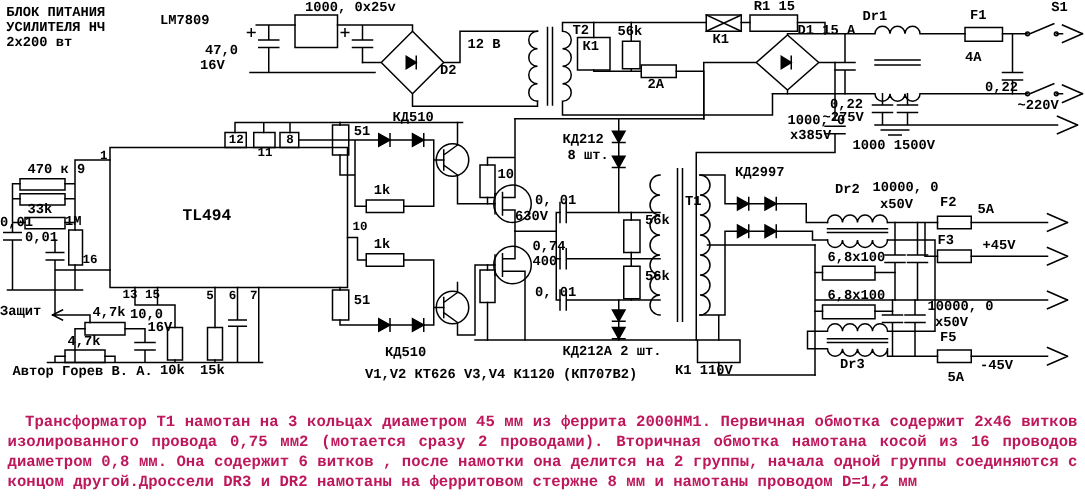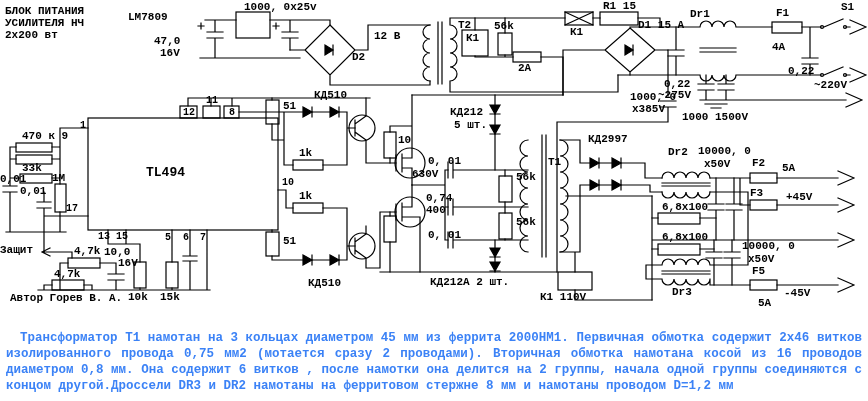--- a/index.html
+++ b/index.html
@@ -4,21 +4,21 @@
 <style>
   html,body{margin:0;padding:0;background:#fff;}
   .stage{position:relative;width:868px;height:401px;background:#ffffff;overflow:hidden;
          font-family:"Liberation Mono",monospace;color:#000;}
   .schem{position:absolute;left:0;top:0;}
   .lb{position:absolute;font:bold 11px "Liberation Mono",monospace;line-height:1;white-space:pre;color:#000;}
   .lb.big{font-size:13px;}
   .lb.small{font-size:10px;}
   .footer{position:absolute;left:6px;top:330px;width:856px;
           font:bold 12.5px "Liberation Mono",monospace;line-height:16px;
-          text-align:justify;text-indent:14px;color:#3b82f6;}
+          text-align:justify;text-indent:14px;color:#be185d;}
 </style>
 </head>
 <body>
 
 <div class="stage">
 
 <svg class="schem" width="868" height="326" viewBox="0 0 868 326">
   <g stroke="#000" fill="none" stroke-width="1.2" stroke-linecap="square">
 
     <g>
@@ -131,21 +131,21 @@
     </g>
   </g>
 </svg>
 
 <span class="lb" style="left:5px;top:6px">БЛОК ПИТАНИЯ</span>
 <span class="lb" style="left:5px;top:18px">УСИЛИТЕЛЯ НЧ</span>
 <span class="lb" style="left:5px;top:30px">2х200 вт</span>
 
 <span class="lb" style="left:128px;top:12px">LM7809</span>
 <span class="lb" style="left:244px;top:2px">1000, 0х25v</span>
-<span class="lb" style="left:154px;top:36px">47,0</span>
+<span class="lb" style="left:164px;top:36px">47,0</span>
 <span class="lb" style="left:160px;top:48px">16V</span>
 <span class="lb" style="left:352px;top:52px">D2</span>
 <span class="lb" style="left:374px;top:31px">12 В</span>
 <span class="lb" style="left:458px;top:20px">T2</span>
 <span class="lb" style="left:466px;top:33px">К1</span>
 <span class="lb" style="left:494px;top:21px">56k</span>
 <span class="lb" style="left:518px;top:63px">2A</span>
 <span class="lb" style="left:570px;top:27px">К1</span>
 <span class="lb" style="left:603px;top:1px">R1 15</span>
 <span class="lb" style="left:638px;top:20px">D1 15 А</span>
@@ -156,24 +156,24 @@
 <span class="lb" style="left:788px;top:66px">0,22</span>
 <span class="lb" style="left:814px;top:80px">~220V</span>
 <span class="lb" style="left:664px;top:79px">0,22</span>
 <span class="lb" style="left:658px;top:90px">~275V</span>
 <span class="lb" style="left:682px;top:112px">1000 1500V</span>
 <span class="lb" style="left:630px;top:92px">1000, 0</span>
 <span class="lb" style="left:632px;top:104px">х385V</span>
 
 <span class="lb big" style="left:146px;top:166px">TL494</span>
 <span class="lb small" style="left:183px;top:108px">12</span>
-<span class="lb small" style="left:206px;top:96px">11</span>
+<span class="lb small" style="left:206px;top:119px">11</span>
 <span class="lb small" style="left:229px;top:108px">8</span>
 <span class="lb small" style="left:80px;top:121px">1</span>
-<span class="lb small" style="left:66px;top:204px">17</span>
+<span class="lb small" style="left:66px;top:204px">16</span>
 <span class="lb small" style="left:282px;top:178px">10</span>
 <span class="lb small" style="left:98px;top:232px">13</span>
 <span class="lb small" style="left:116px;top:232px">15</span>
 <span class="lb small" style="left:165px;top:233px">5</span>
 <span class="lb small" style="left:183px;top:233px">6</span>
 <span class="lb small" style="left:200px;top:233px">7</span>
 
 <span class="lb" style="left:22px;top:131px">470 к 9</span>
 <span class="lb" style="left:22px;top:163px">33k</span>
 <span class="lb" style="left:0px;top:174px">0,01</span>
@@ -189,46 +189,47 @@
 
 <span class="lb" style="left:283px;top:101px">51</span>
 <span class="lb" style="left:283px;top:236px">51</span>
 <span class="lb" style="left:314px;top:90px">КД510</span>
 <span class="lb" style="left:308px;top:278px">КД510</span>
 <span class="lb" style="left:299px;top:148px">1k</span>
 <span class="lb" style="left:299px;top:191px">1k</span>
 <span class="lb" style="left:398px;top:135px">10</span>
 
 <span class="lb" style="left:450px;top:107px">КД212</span>
-<span class="lb" style="left:454px;top:120px">5 шт.</span>
+<span class="lb" style="left:454px;top:120px">8 шт.</span>
 <span class="lb" style="left:428px;top:156px">0, 01</span>
 <span class="lb" style="left:412px;top:169px">630V</span>
 <span class="lb" style="left:516px;top:172px">56k</span>
 <span class="lb" style="left:426px;top:193px">0,74</span>
 <span class="lb" style="left:426px;top:205px">400</span>
 <span class="lb" style="left:516px;top:217px">56k</span>
 <span class="lb" style="left:428px;top:230px">0, 01</span>
-<span class="lb" style="left:430px;top:277px">КД212А 2 шт.</span>
+<span class="lb" style="left:450px;top:277px">КД212А 2 шт.</span>
 <span class="lb" style="left:548px;top:157px">Т1</span>
 
 <span class="lb" style="left:588px;top:134px">КД2997</span>
 <span class="lb" style="left:668px;top:147px">Dr2</span>
 <span class="lb" style="left:698px;top:146px">10000, 0</span>
 <span class="lb" style="left:704px;top:159px">х50V</span>
 <span class="lb" style="left:662px;top:202px">6,8х100</span>
 <span class="lb" style="left:662px;top:232px">6,8х100</span>
 <span class="lb" style="left:742px;top:241px">10000, 0</span>
 <span class="lb" style="left:748px;top:254px">х50V</span>
 <span class="lb" style="left:672px;top:287px">Dr3</span>
 <span class="lb" style="left:752px;top:158px">F2</span>
 <span class="lb" style="left:782px;top:163px">5А</span>
 <span class="lb" style="left:750px;top:188px">F3</span>
 <span class="lb" style="left:786px;top:192px">+45V</span>
 <span class="lb" style="left:752px;top:266px">F5</span>
 <span class="lb" style="left:784px;top:288px">-45V</span>
 <span class="lb" style="left:758px;top:298px">5А</span>
 <span class="lb" style="left:540px;top:292px">К1 110V</span>
 
+<span class="lb" style="left:292px;top:295px">V1,V2 КТ626 V3,V4 К1120 (КП707В2)</span>
 <span class="lb" style="left:10px;top:293px">Автор Горев В. А.</span>
 
 <div class="footer">Трансформатор Т1 намотан на 3 кольцах диаметром 45 мм из феррита 2000НМ1. Первичная обмотка содержит 2х46 витков изолированного провода 0,75 мм2 (мотается сразу 2 проводами). Вторичная обмотка намотана косой из 16 проводов диаметром 0,8 мм. Она содержит 6 витков , после намотки она делится на 2 группы, начала одной группы соединяются с концом другой.Дроссели DR3 и DR2 намотаны на ферритовом стержне 8 мм и намотаны проводом D=1,2  мм</div>
 
 </div>
 
 </body></html>

